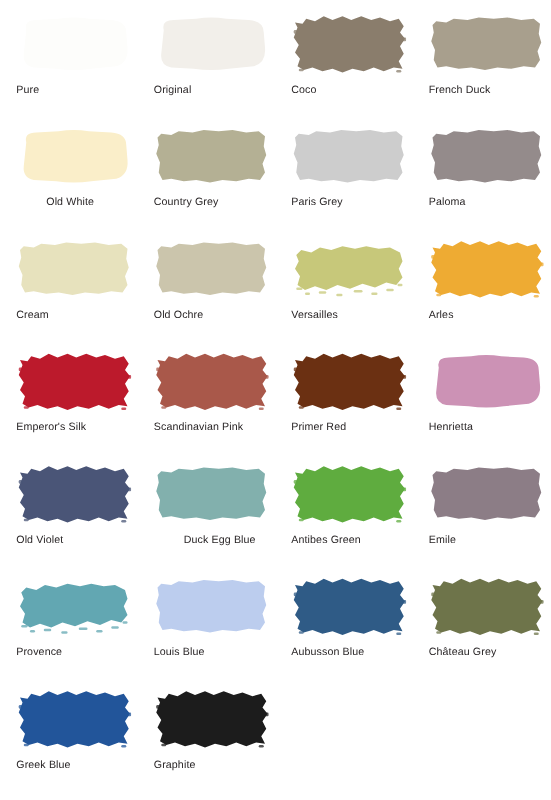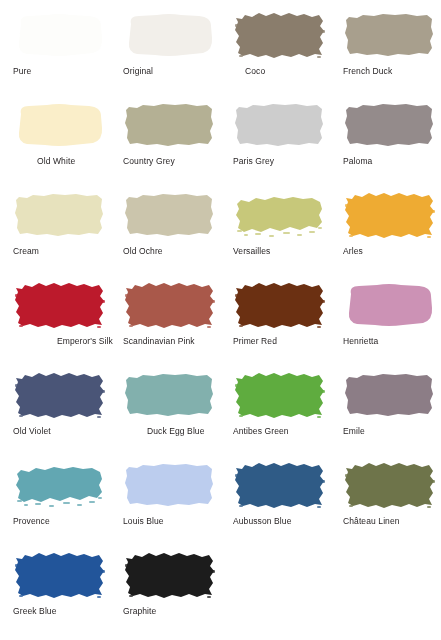--- a/index.html
+++ b/index.html
@@ -83,21 +83,21 @@
       <div class="swatch-cell">
         <div class="swatch-paint">
           <svg viewBox="0 0 92 52" xmlns="http://www.w3.org/2000/svg" preserveAspectRatio="none">
             <path d="M5,12 L3,8 L9,9 L12,5 L19,7 L26,3 L33,6 L41,3 L48,6 L56,3 L64,6 L71,4 L79,7 L86,5 L90,11 L87,16 L91,21 L87,27 L90,33 L86,39 L89,45 L82,44 L74,47 L66,44 L58,47 L49,45 L41,48 L33,45 L25,47 L17,44 L10,46 L5,43 L7,37 L3,32 L6,26 L2,20 Z" fill="#8a7d6c"></path>
             <rect x="2" y="14" width="3" height="3" rx="1" fill="#8a7d6c" opacity="0.75"></rect>
             <rect x="89" y="20" width="3" height="3" rx="1" fill="#8a7d6c" opacity="0.75"></rect>
             <rect x="6" y="45" width="4" height="2" rx="1" fill="#8a7d6c" opacity="0.75"></rect>
             <rect x="84" y="46" width="4" height="2" rx="1" fill="#8a7d6c" opacity="0.75"></rect>
           </svg>
         </div>
-        <div class="swatch-label" style="color: rgb(35, 31, 32); margin-left: 12px;">Coco</div>
+        <div class="swatch-label" style="color: rgb(35, 31, 32);">Coco</div>
       </div>
       <div class="swatch-cell">
         <div class="swatch-paint">
           <svg viewBox="0 0 92 52" xmlns="http://www.w3.org/2000/svg" preserveAspectRatio="none">
             <path d="M3,10 L6,7 L14,8 L20,5 L31,6 L40,4 L52,5 L63,4 L74,6 L84,5 L89,9 L88,17 L90,24 L87,31 L89,38 L85,44 L76,43 L66,45 L55,44 L45,46 L34,44 L24,45 L14,43 L7,44 L4,38 L5,30 L2,23 L4,16 Z" fill="#a89f8d"></path>
           </svg>
         </div>
         <div class="swatch-label" style="color: rgb(35, 31, 32);">French Duck</div>
       </div>
       <div class="swatch-cell">
@@ -179,21 +179,21 @@
       <div class="swatch-cell">
         <div class="swatch-paint">
           <svg viewBox="0 0 92 52" xmlns="http://www.w3.org/2000/svg" preserveAspectRatio="none">
             <path d="M5,12 L3,8 L9,9 L12,5 L19,7 L26,3 L33,6 L41,3 L48,6 L56,3 L64,6 L71,4 L79,7 L86,5 L90,11 L87,16 L91,21 L87,27 L90,33 L86,39 L89,45 L82,44 L74,47 L66,44 L58,47 L49,45 L41,48 L33,45 L25,47 L17,44 L10,46 L5,43 L7,37 L3,32 L6,26 L2,20 Z" fill="#bc1a2c"></path>
             <rect x="2" y="14" width="3" height="3" rx="1" fill="#bc1a2c" opacity="0.75"></rect>
             <rect x="89" y="20" width="3" height="3" rx="1" fill="#bc1a2c" opacity="0.75"></rect>
             <rect x="6" y="45" width="4" height="2" rx="1" fill="#bc1a2c" opacity="0.75"></rect>
             <rect x="84" y="46" width="4" height="2" rx="1" fill="#bc1a2c" opacity="0.75"></rect>
           </svg>
         </div>
-        <div class="swatch-label" style="color: rgb(35, 31, 32); margin-left: 44px;">Emperor's Silk</div>
+        <div class="swatch-label" style="color: rgb(35, 31, 32);">Emperor's Silk</div>
       </div>
       <div class="swatch-cell">
         <div class="swatch-paint">
           <svg viewBox="0 0 92 52" xmlns="http://www.w3.org/2000/svg" preserveAspectRatio="none">
             <path d="M5,12 L3,8 L9,9 L12,5 L19,7 L26,3 L33,6 L41,3 L48,6 L56,3 L64,6 L71,4 L79,7 L86,5 L90,11 L87,16 L91,21 L87,27 L90,33 L86,39 L89,45 L82,44 L74,47 L66,44 L58,47 L49,45 L41,48 L33,45 L25,47 L17,44 L10,46 L5,43 L7,37 L3,32 L6,26 L2,20 Z" fill="#a9584a"></path>
             <rect x="2" y="14" width="3" height="3" rx="1" fill="#a9584a" opacity="0.75"></rect>
             <rect x="89" y="20" width="3" height="3" rx="1" fill="#a9584a" opacity="0.75"></rect>
             <rect x="6" y="45" width="4" height="2" rx="1" fill="#a9584a" opacity="0.75"></rect>
             <rect x="84" y="46" width="4" height="2" rx="1" fill="#a9584a" opacity="0.75"></rect>
           </svg>
@@ -299,21 +299,21 @@
       <div class="swatch-cell">
         <div class="swatch-paint">
           <svg viewBox="0 0 92 52" xmlns="http://www.w3.org/2000/svg" preserveAspectRatio="none">
             <path d="M5,12 L3,8 L9,9 L12,5 L19,7 L26,3 L33,6 L41,3 L48,6 L56,3 L64,6 L71,4 L79,7 L86,5 L90,11 L87,16 L91,21 L87,27 L90,33 L86,39 L89,45 L82,44 L74,47 L66,44 L58,47 L49,45 L41,48 L33,45 L25,47 L17,44 L10,46 L5,43 L7,37 L3,32 L6,26 L2,20 Z" fill="#6e744a"></path>
             <rect x="2" y="14" width="3" height="3" rx="1" fill="#6e744a" opacity="0.75"></rect>
             <rect x="89" y="20" width="3" height="3" rx="1" fill="#6e744a" opacity="0.75"></rect>
             <rect x="6" y="45" width="4" height="2" rx="1" fill="#6e744a" opacity="0.75"></rect>
             <rect x="84" y="46" width="4" height="2" rx="1" fill="#6e744a" opacity="0.75"></rect>
           </svg>
         </div>
-        <div class="swatch-label" style="color: rgb(35, 31, 32);">Château Linen</div>
+        <div class="swatch-label" style="color: rgb(35, 31, 32);">Château Grey</div>
       </div>
       <div class="swatch-cell">
         <div class="swatch-paint">
           <svg viewBox="0 0 92 52" xmlns="http://www.w3.org/2000/svg" preserveAspectRatio="none">
             <path d="M5,12 L3,8 L9,9 L12,5 L19,7 L26,3 L33,6 L41,3 L48,6 L56,3 L64,6 L71,4 L79,7 L86,5 L90,11 L87,16 L91,21 L87,27 L90,33 L86,39 L89,45 L82,44 L74,47 L66,44 L58,47 L49,45 L41,48 L33,45 L25,47 L17,44 L10,46 L5,43 L7,37 L3,32 L6,26 L2,20 Z" fill="#22559a"></path>
             <rect x="2" y="14" width="3" height="3" rx="1" fill="#22559a" opacity="0.75"></rect>
             <rect x="89" y="20" width="3" height="3" rx="1" fill="#22559a" opacity="0.75"></rect>
             <rect x="6" y="45" width="4" height="2" rx="1" fill="#22559a" opacity="0.75"></rect>
             <rect x="84" y="46" width="4" height="2" rx="1" fill="#22559a" opacity="0.75"></rect>
           </svg>

